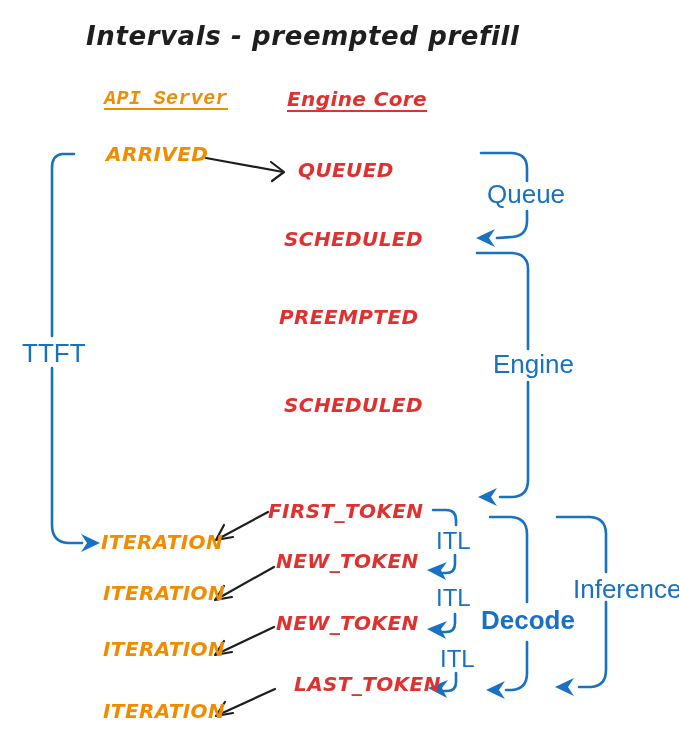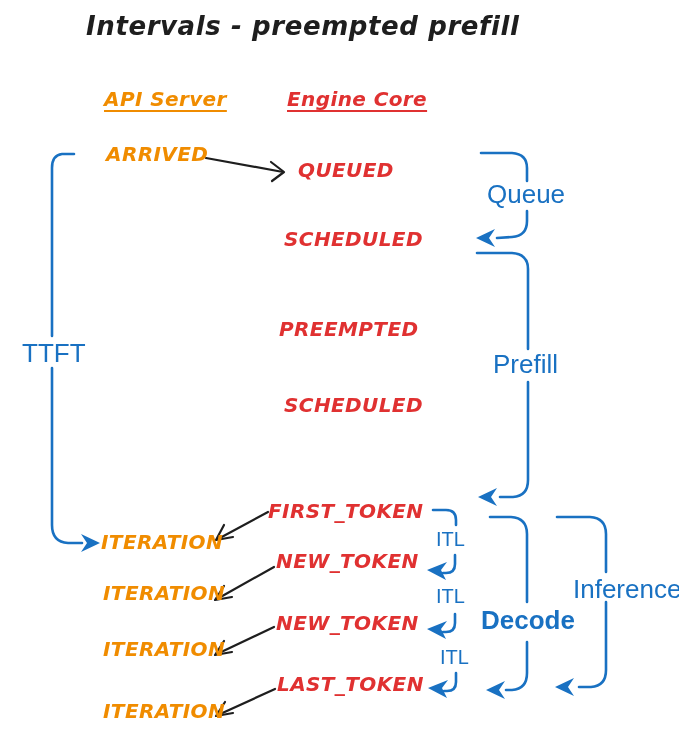--- a/index.html
+++ b/index.html
@@ -25,21 +25,21 @@
   .black{color:#1e1e1e;}
   .hdr{text-decoration:underline;text-underline-offset:4px;text-decoration-thickness:2px;}
   .title{font-size:26px;letter-spacing:0.6px;}
   
   .blue-label{
     font-family:"Liberation Sans", sans-serif;
     font-weight:400;
     font-size:26px;
     color:#1971c2;
   }
-  .itl{font-size:20px;}
+  .itl{font-size:24px;}
   .stroke-blue{stroke:#1971c2;stroke-width:2.6;fill:none;stroke-linecap:round;stroke-linejoin:round;}
   .fill-blue{fill:#1971c2;stroke:none;}
   .stroke-black{stroke:#1e1e1e;stroke-width:2.2;fill:none;stroke-linecap:round;stroke-linejoin:round;}
 </style>
 </head>
 <body>
 
 <div class="canvas">
 
   <svg width="679" height="750" viewBox="0 0 679 750">
@@ -87,42 +87,42 @@
     <g>
       <path class="stroke-black" d="M 274 627 L 217 654"></path>
       <path class="stroke-black" d="M 232 652 L 215 655 L 224 641"></path>
     </g>
     <g>
       <path class="stroke-black" d="M 275 689 L 218 715"></path>
       <path class="stroke-black" d="M 233 713 L 216 716 L 225 702"></path>
     </g>
   </svg>
 
-  <span class="lbl hw black title" style="left:86px;top:13px;">Intervals - preempted prefill</span>
+  <span class="lbl hw black title" style="left:86px;top:23px;">Intervals - preempted prefill</span>
 
-  <span class="lbl hw orange hdr" style="left:104px;top:89px;">API Server</span>
+  <span class="lbl hw orange hdr" style="left:104px;top:89px;font-family:Liberation Mono, monospace;">API Server</span>
   <span class="lbl hw red hdr" style="left:287px;top:89px;">Engine Core</span>
 
   <span class="lbl hw orange" style="left:106px;top:144px;">ARRIVED</span>
   <span class="lbl hw orange" style="left:101px;top:532px;">ITERATION</span>
   <span class="lbl hw orange" style="left:103px;top:583px;">ITERATION</span>
   <span class="lbl hw orange" style="left:103px;top:639px;">ITERATION</span>
   <span class="lbl hw orange" style="left:103px;top:701px;">ITERATION</span>
 
   <span class="lbl hw red" style="left:298px;top:160px;text-align:center;">QUEUED</span>
   <span class="lbl hw red" style="left:284px;top:229px;">SCHEDULED</span>
-  <span class="lbl hw red" style="left:279px;top:307px;margin-top:12px;">PREEMPTED</span>
+  <span class="lbl hw red" style="left:279px;top:307px;">PREEMPTED</span>
   <span class="lbl hw red" style="left:284px;top:395px;">SCHEDULED</span>
   <span class="lbl hw red" style="left:268px;top:501px;">FIRST_TOKEN</span>
   <span class="lbl hw red" style="left:276px;top:551px;">NEW_TOKEN</span>
   <span class="lbl hw red" style="left:276px;top:613px;">NEW_TOKEN</span>
-  <span class="lbl hw red" style="left:277px;top:674px;">LAST_TOKEN</span>
+  <span class="lbl hw red" style="left:294px;top:674px;">LAST_TOKEN</span>
 
   <span class="lbl blue-label" style="left:22px;top:340px;">TTFT</span>
   <span class="lbl blue-label" style="left:487px;top:181px;">Queue</span>
-  <span class="lbl blue-label" style="left:493px;top:351px;">Prefill</span>
+  <span class="lbl blue-label" style="left:493px;top:351px;">Engine</span>
   <span class="lbl blue-label itl" style="left:436px;top:529px;">ITL</span>
   <span class="lbl blue-label itl" style="left:436px;top:586px;">ITL</span>
   <span class="lbl blue-label itl" style="left:440px;top:647px;">ITL</span>
   <span class="lbl blue-label" style="left:481px;top:607px;font-weight:bold;">Decode</span>
   <span class="lbl blue-label" style="left:549px;top:576px;margin-left:24px;">Inference</span>
 
 </div>
 
 </body></html>

